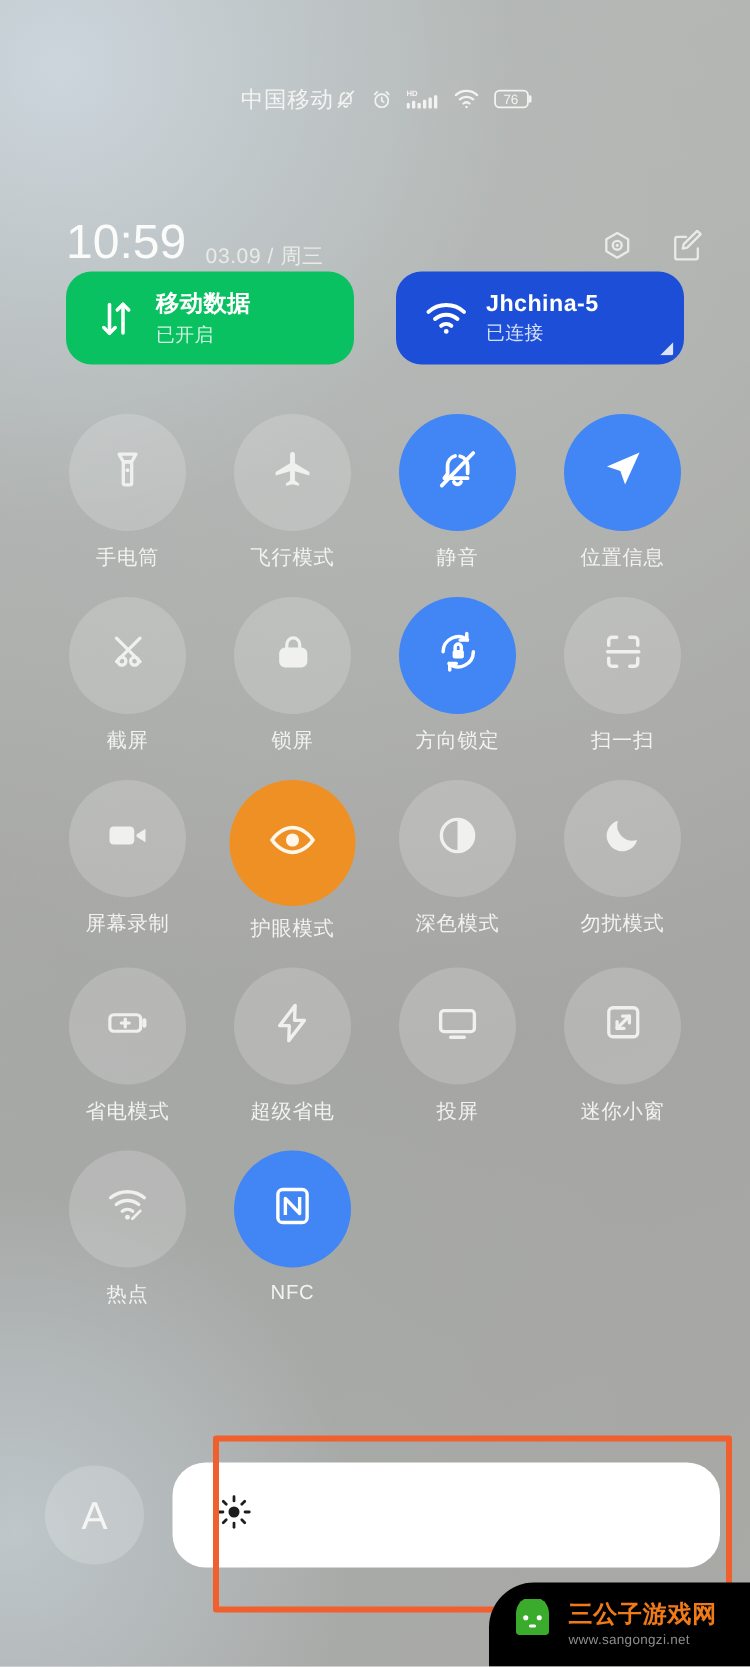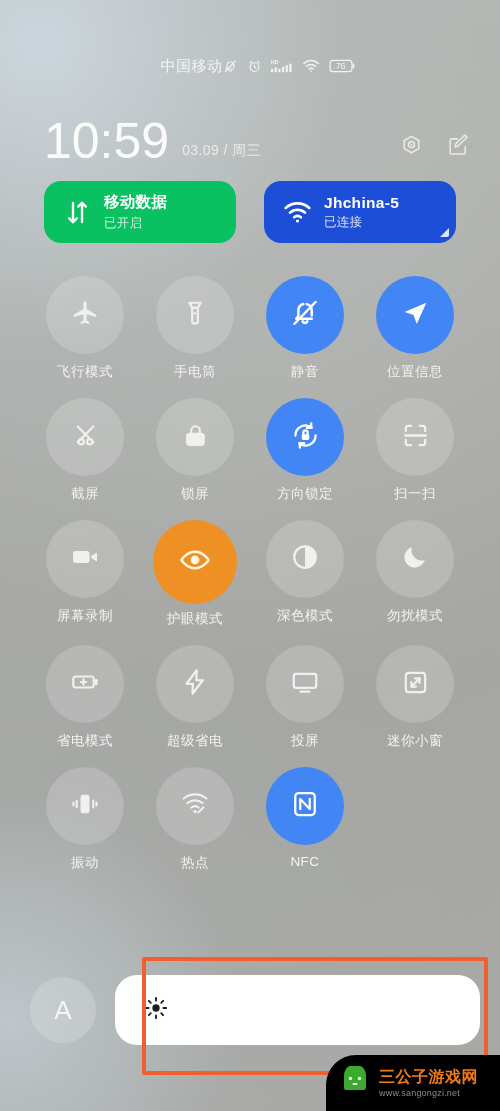--- a/index.html
+++ b/index.html
@@ -33,22 +33,22 @@
     display: flex; align-items: center; justify-content: center;
     font-size: 9px; color: #f2f3f1; letter-spacing: -.2px;
   }
 
   
   .clockrow {
     position: absolute; top: 118px; left: 44px; right: 30px;
     display: flex; align-items: flex-end;
   }
   .clock {
-    font-size: 50px; line-height: 46px; color: #fbfcfa;
-    font-weight: 300; letter-spacing: 0px;
+    font-size: 32px; line-height: 46px; color: #fbfcfa;
+    font-weight: 300; letter-spacing: 0px; margin-top: 20px;
   }
   .datetext {
     font-size: 14px; color: #e9ebe7; margin-left: 13px;
     margin-bottom: 4px; letter-spacing: .4px;
   }
   .clockspacer { flex: 1; }
   .headicon { margin-bottom: 3px; margin-left: 24px; opacity: .92; }
 
   
   .cards {
@@ -231,39 +231,39 @@
     </span>
     <span class="corner"></span>
   </div>
 </div>
 
 <div class="grid">
 
   <div class="tile">
     <div class="bub">
       <span>
-        <svg width="30" height="30" viewBox="0 0 24 24" fill="#f0f1ef">
-            <path d="M21 15.2v-1.9l-7.7-4.6V3.9a1.3 1.3 0 0 0-2.6 0v4.8L3 13.3v1.9l7.7-2.3v5l-2.2 1.5v1.3l3.5-.9 3.5.9v-1.3l-2.2-1.5v-5z"></path>
-          </svg>
-      </span>
-    </div>
-    <div class="tlabel">飞行模式</div>
-  </div>
-
-  <div class="tile">
-    <div class="bub">
-      <span>
         <svg width="28" height="28" viewBox="0 0 24 24" fill="none" stroke="#f0f1ef" stroke-width="1.9" stroke-linejoin="round">
           <path d="M7.2 3.2h9.6l-2.4 4.4h-4.8z"></path>
           <rect x="9.6" y="7.6" width="4.8" height="13.2" rx="1.1"></rect>
           <circle cx="12" cy="12.4" r="1.1" fill="#f0f1ef" stroke="none"></circle>
         </svg>
       </span>
     </div>
     <div class="tlabel">手电筒</div>
+  </div>
+
+  <div class="tile">
+    <div class="bub">
+      <span>
+        <svg width="30" height="30" viewBox="0 0 24 24" fill="#f0f1ef">
+            <path d="M21 15.2v-1.9l-7.7-4.6V3.9a1.3 1.3 0 0 0-2.6 0v4.8L3 13.3v1.9l7.7-2.3v5l-2.2 1.5v1.3l3.5-.9 3.5.9v-1.3l-2.2-1.5v-5z"></path>
+          </svg>
+      </span>
+    </div>
+    <div class="tlabel">飞行模式</div>
   </div>
 
   <div class="tile">
     <div class="bub on">
       <span>
         <svg width="30" height="30" viewBox="0 0 24 24" fill="none" stroke="#ffffff" stroke-width="2" stroke-linecap="round" stroke-linejoin="round">
           <path d="M17.4 16.6H5l1.7-2.3V10a5.4 5.4 0 0 1 4-5.2"></path>
           <path d="M13.4 4.9A5.4 5.4 0 0 1 17.4 10v4"></path>
           <path d="M10.1 18.7a2.1 2.1 0 0 0 3.8 0"></path>
           <line x1="3.6" y1="20.6" x2="20.4" y2="3.2"></line>
@@ -432,34 +432,20 @@
           <rect x="4" y="4" width="16" height="16" rx="2.4"></rect>
           <path d="M15.4 8.6L8.6 15.4"></path>
           <path d="M15.4 12.4v-3.8h-3.8"></path>
           <path d="M8.6 11.6v3.8h3.8"></path>
         </svg>
       </span>
     </div>
     <div class="tlabel">迷你小窗</div>
   </div>
 
-  <div class="tile">
-    <div class="bub">
-      <span>
-        <svg width="30" height="30" viewBox="0 0 24 24" fill="none" stroke="#f0f1ef" stroke-width="1.7" stroke-linecap="round">
-          <rect x="8.4" y="4.6" width="7.2" height="14.8" rx="1.8" fill="#f0f1ef" stroke="none"></rect>
-          <path d="M5.4 9.4v5.2"></path>
-            <path d="M2.8 10.8v2.4"></path>
-          <path d="M18.6 9.4v5.2"></path>
-            <path d="M21.2 10.8v2.4"></path>
-        </svg>
-      </span>
-    </div>
-    <div class="tlabel">振动</div>
-  </div>
 
   <div class="tile">
     <div class="bub">
       <span>
         <svg width="30" height="30" viewBox="0 0 24 24" fill="none" stroke="#f0f1ef" stroke-width="1.8" stroke-linecap="round">
           <path d="M3 7.6a14.2 14.2 0 0 1 18 0"></path>
           <path d="M6 11.2a9.4 9.4 0 0 1 12 0"></path>
           <path d="M9.2 14.8a4.4 4.4 0 0 1 5.6 0"></path>
           <circle cx="12" cy="18" r="1.3" fill="#f0f1ef" stroke="none"></circle>
           <path d="M14.6 18.8l4.2-4.2" stroke-width="1.5"></path>

